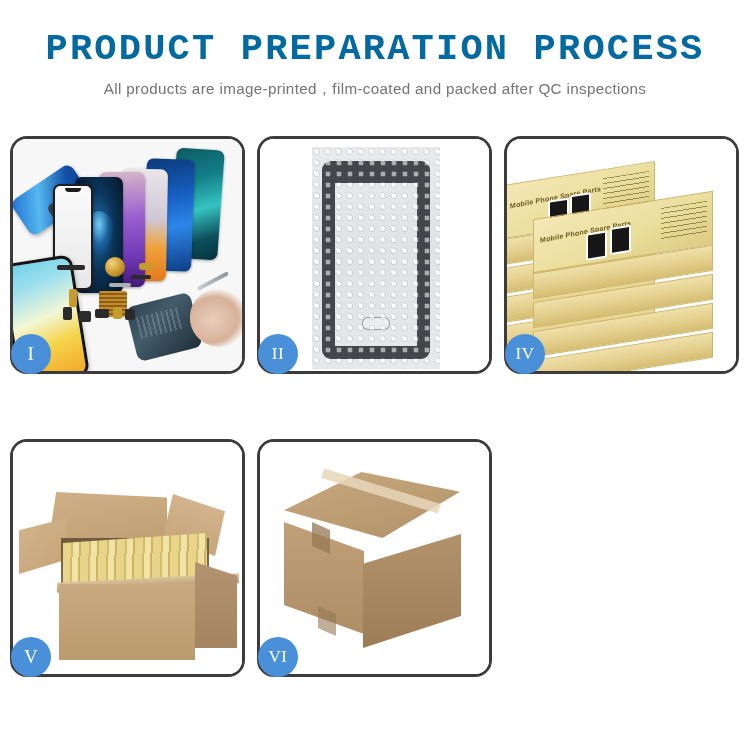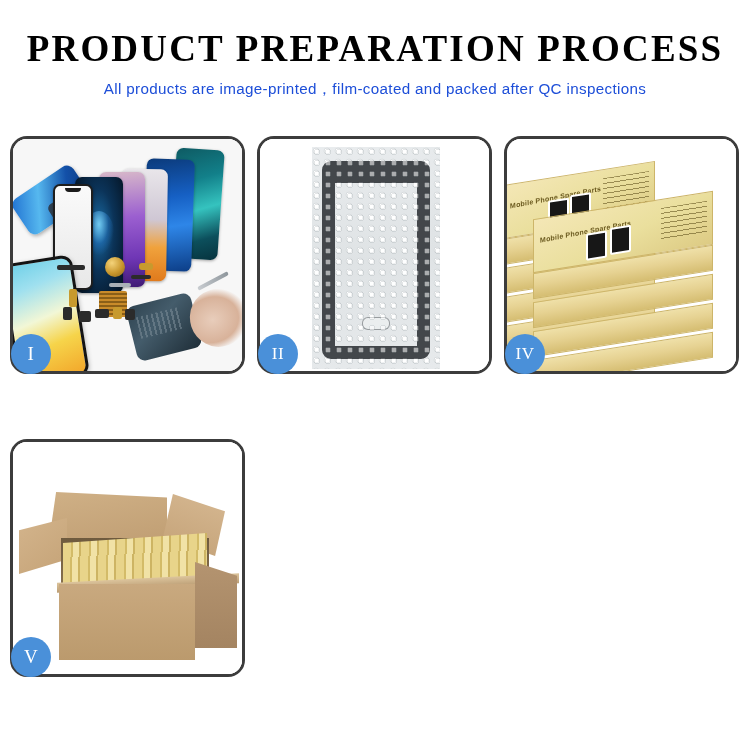--- a/index.html
+++ b/index.html
@@ -15,35 +15,35 @@
     position: relative;
   }
 
   
   .header {
     width: 100%;
     padding-top: 30px;
     text-align: center;
   }
   .page-title {
-    font-family: Liberation Serif, serif;
+    font-family: Liberation Mono, monospace;
     font-size: 37px;
     font-weight: 700;
     letter-spacing: 2.2px;
-    color: #000000;
+    color: #0369a1;
     line-height: 1.05;
     margin: 0;
     white-space: nowrap;
   }
   .page-subtitle {
     font-family: "Liberation Sans", sans-serif;
     font-size: 15.2px;
     font-weight: 400;
     letter-spacing: 0.35px;
-    color: #1d4ed8;
+    color: #737373;
     margin: 10px 0 0 0;
     white-space: nowrap;
   }
 
   
   .grid {
     position: absolute;
     left: 10px;
     top: 136px;
     width: 730px;
@@ -479,14 +479,26 @@
       <div class="c5-flapR"></div>
       <div class="c5-open"></div>
       <div class="c5-contents"></div>
       <div class="c5-rim"></div>
       <div class="c5-right"></div>
       <div class="c5-body"></div>
     </div>
     <div class="badge">V</div>
   </div>
 
+  <div class="panel">
+    <div class="panel-inner">
+      <div class="p6"></div>
+      <div class="c6-top"></div>
+      <div class="c6-tape"></div>
+      <div class="c6-left"></div>
+      <div class="c6-right"></div>
+      <div class="c6-tab1"></div>
+      <div class="c6-tab2"></div>
+    </div>
+    <div class="badge wide">VI</div>
+  </div>
 
 </div>
 
 </body></html>

